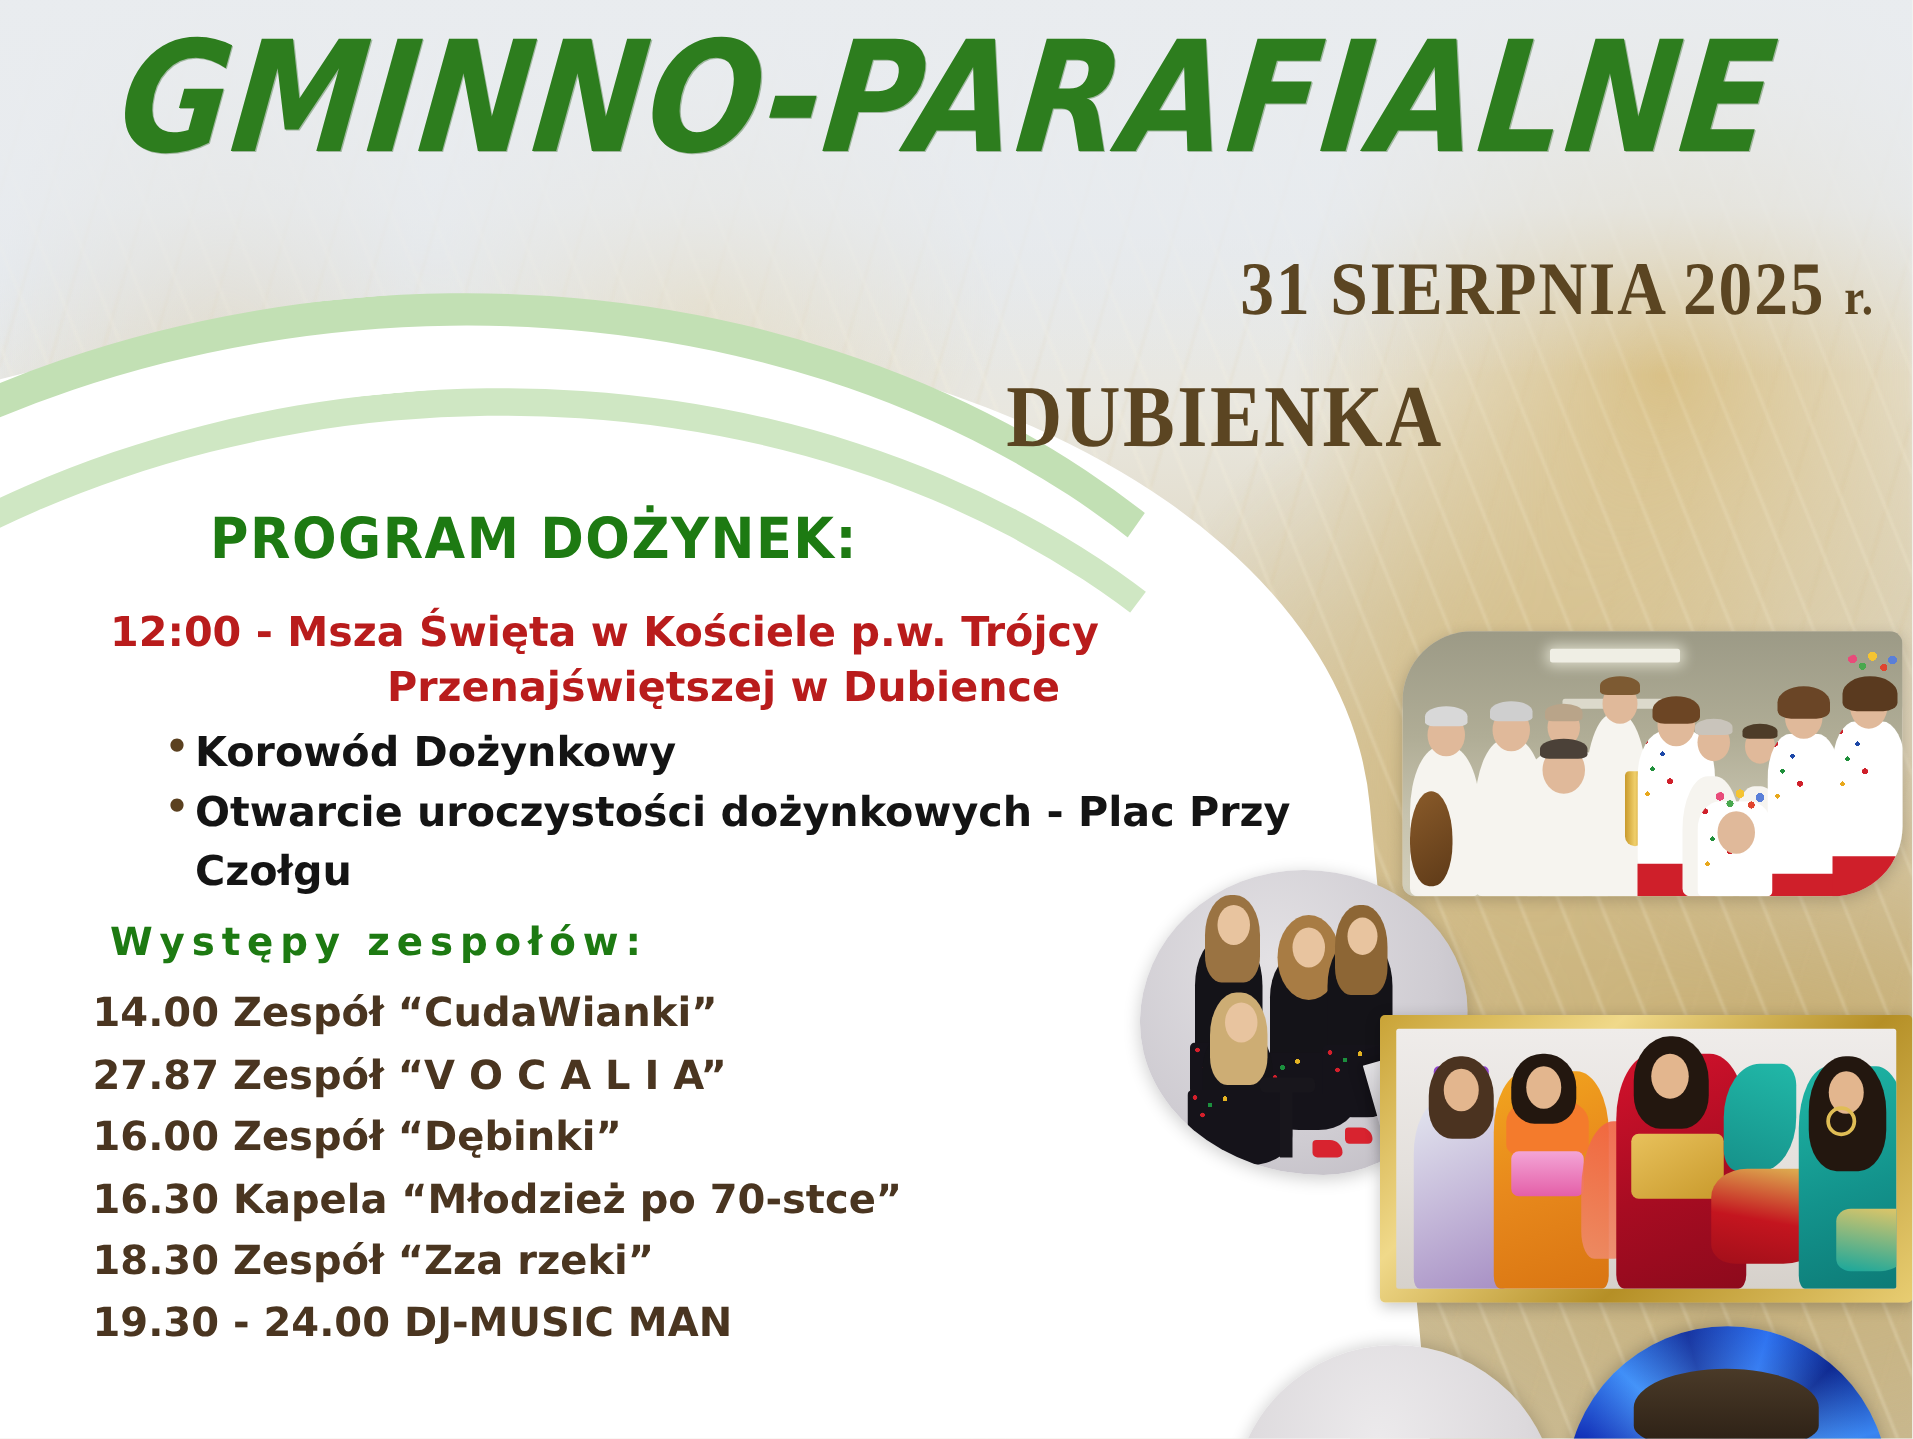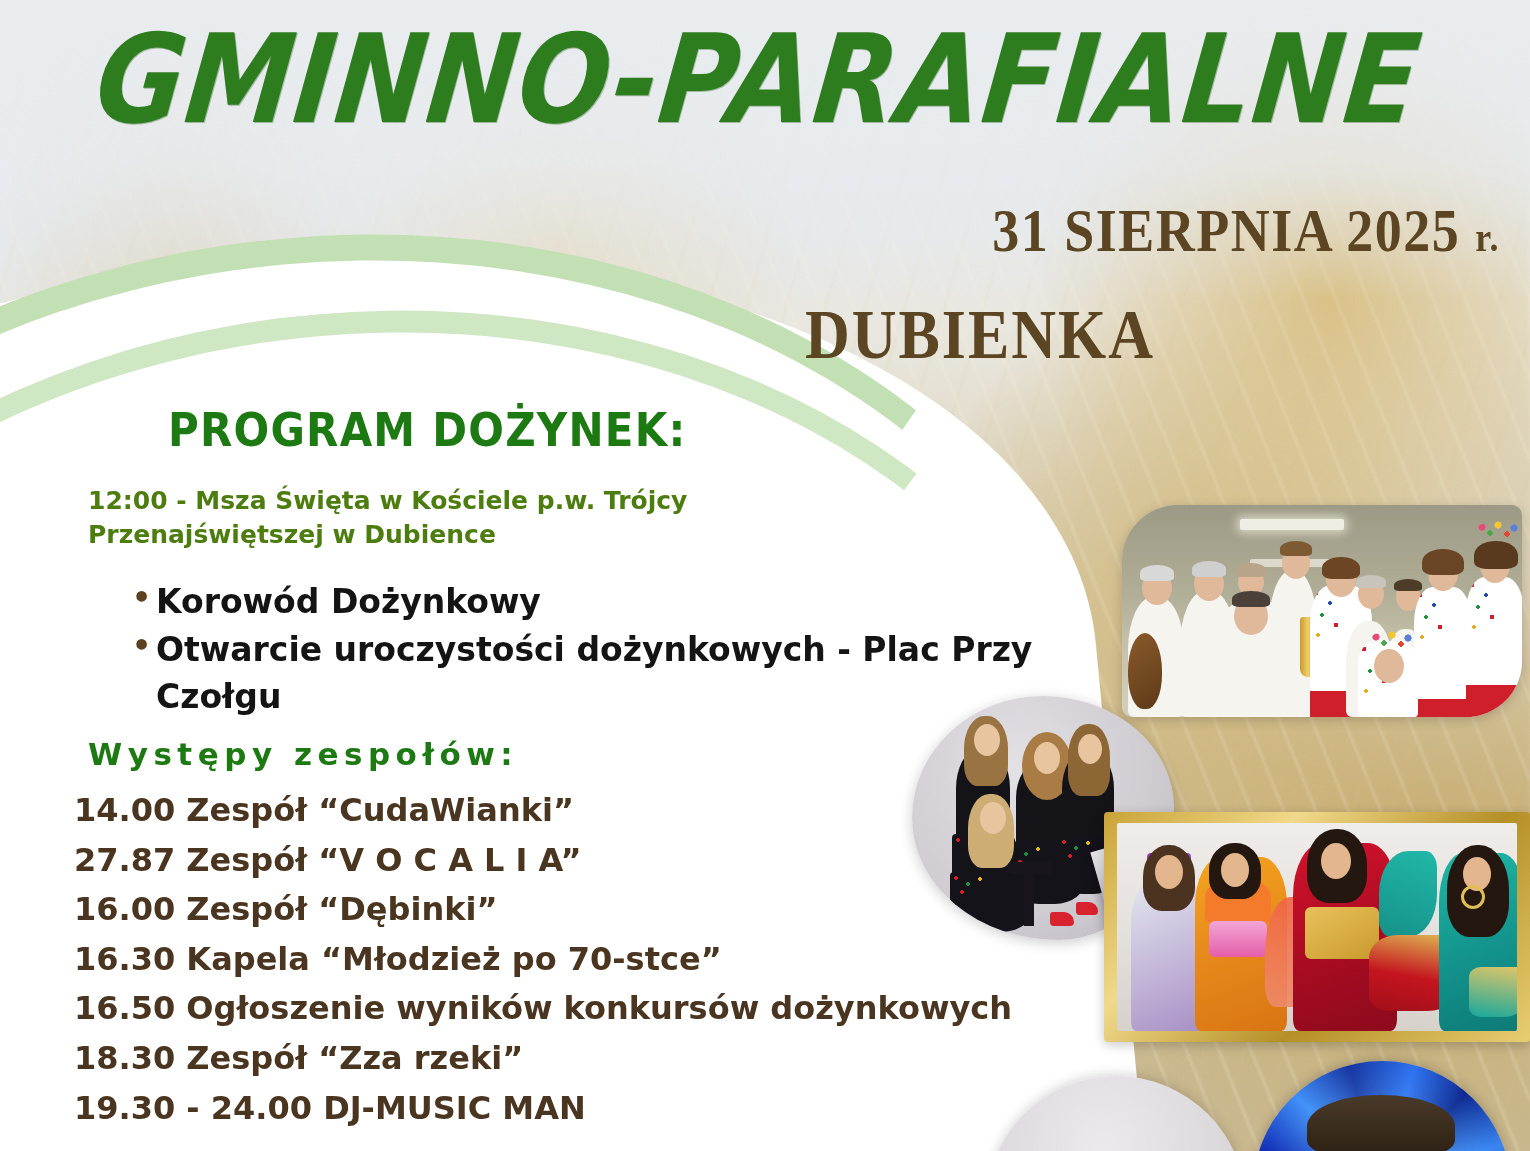--- a/index.html
+++ b/index.html
@@ -159,26 +159,26 @@
     transform:scaleY(1.08);
     transform-origin:left top;
   }
 
   .mass-block {
     position:absolute;
     left:88px; top:484px;
     width:930px;
     font-family:"DejaVu Sans", sans-serif;
     font-weight:700;
-    font-size:25px;
-    color:#4d7c0f;
+    font-size:33px;
+    color:#b91c1c;
     line-height:1.34;
   }
   .mass-l1 { text-align:left; }
-  .mass-l2 { text-align:left; padding-right:170px; }
+  .mass-l2 { text-align:right; padding-right:170px; }
 
   .bullet-list {
     position:absolute;
     left:88px; top:578px;
     width:1010px;
     font-family:"DejaVu Sans", sans-serif;
     font-weight:700;
     font-size:33px;
     color:#141414;
     line-height:1.44;
@@ -428,21 +428,20 @@
     <li class="bl-2">Otwarcie uroczystości dożynkowych - Plac Przy Czołgu</li>
   </ul>
 
   <div class="perf-heading">Występy zespołów:</div>
 
   <ul class="perf-list">
     <li>14.00  Zespół “CudaWianki”</li>
     <li>27.87  Zespół “V O C A L I A”</li>
     <li>16.00  Zespół “Dębinki”</li>
     <li>16.30  Kapela “Młodzież po 70-stce”</li>
-    <li>16.50 Ogłoszenie wyników konkursów dożynkowych</li>
     <li>18.30  Zespół “Zza rzeki”</li>
     <li>19.30 - 24.00 DJ-MUSIC MAN</li>
   </ul>
 
   <div class="photo ph-folk">
     <div class="room"></div>
     <div class="lamp"></div>
     <div class="lamp2"></div>
 
     <div class="person" style="left:6px;  bottom:0; width:56px; height:120px;"></div>

